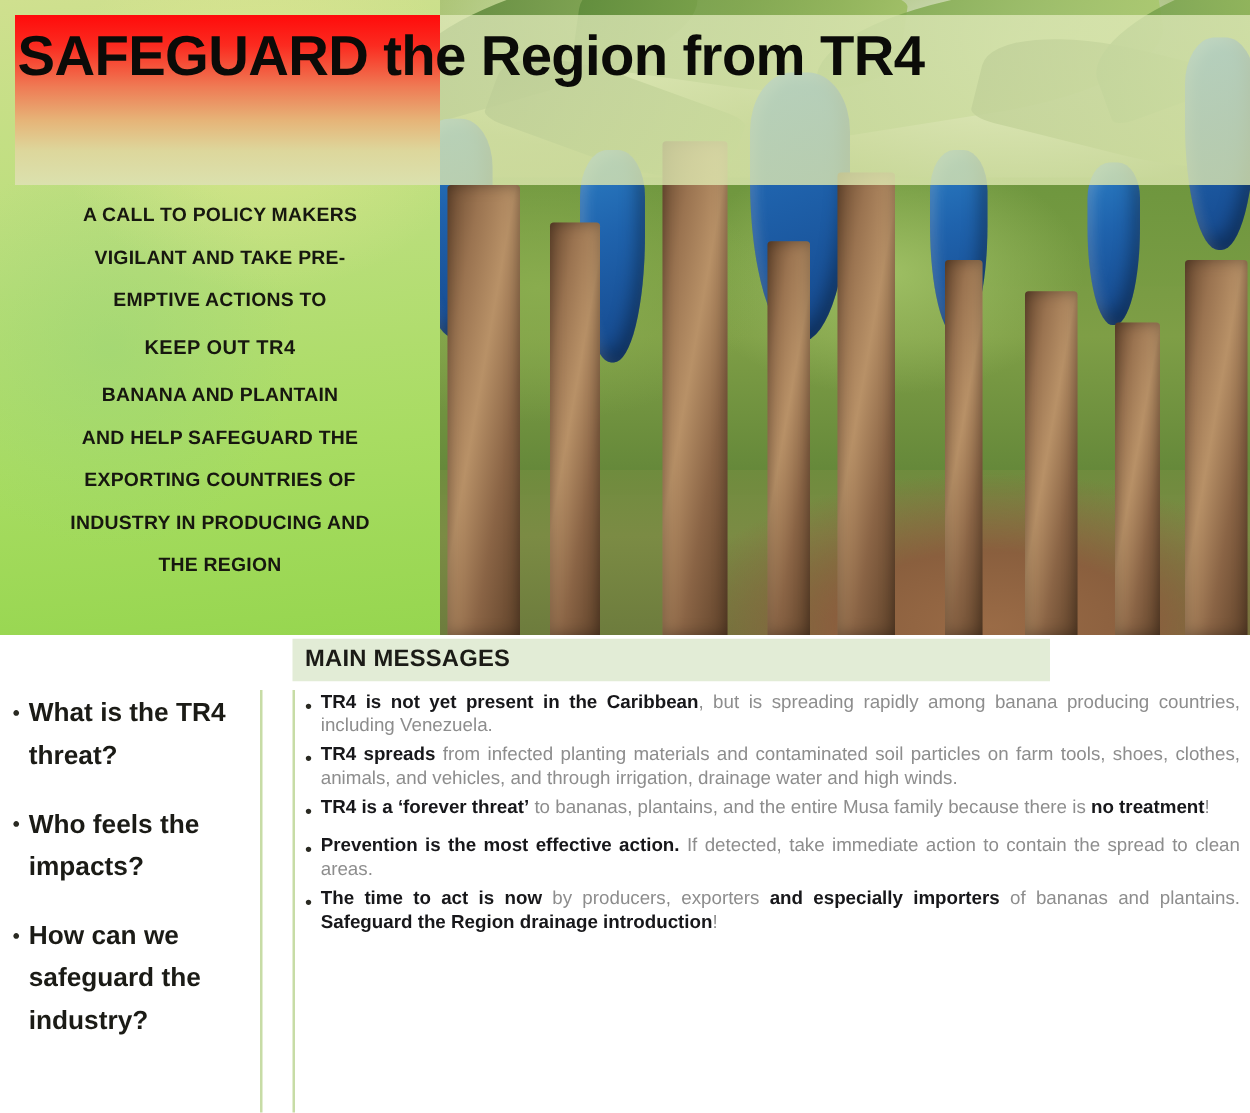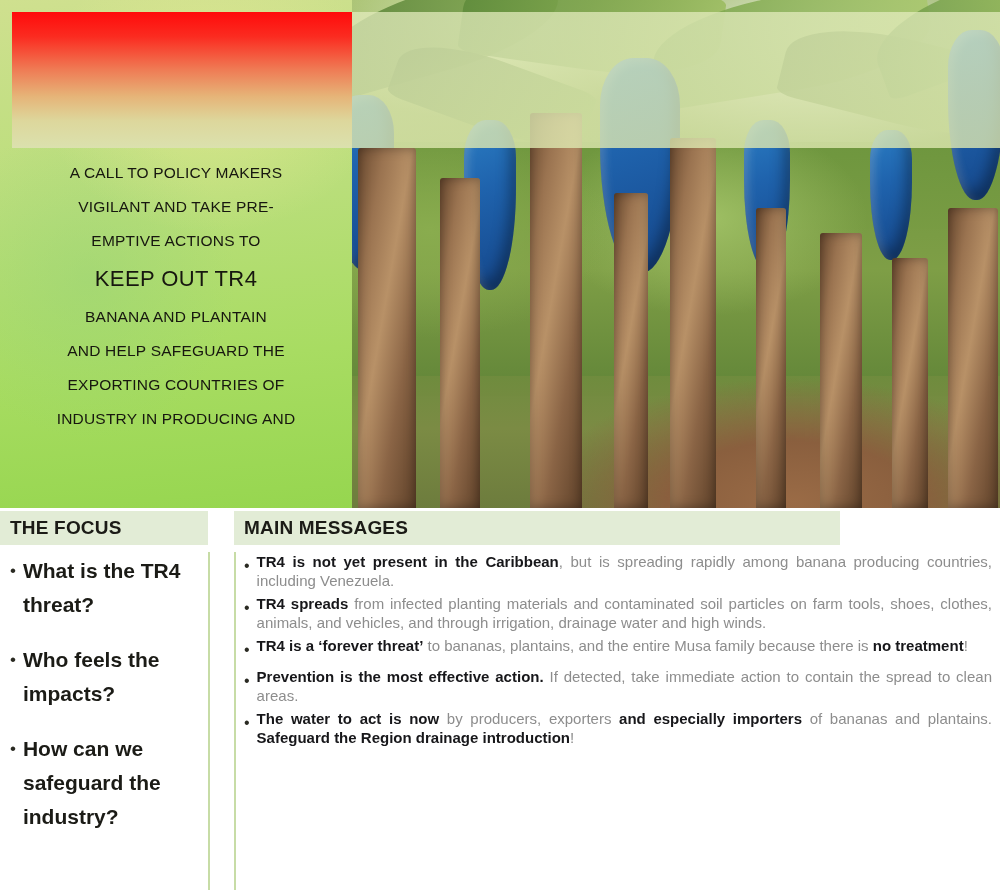--- a/index.html
+++ b/index.html
@@ -86,29 +86,29 @@
   .call-panel-inner {
     position: absolute;
     left: 0; top: 148px;
     width: 352px;
     padding: 8px 16px 0 16px;
     box-sizing: border-box;
     text-align: center;
   }
   .call-line {
     color: #17170f;
-    font-weight: normal;
+    font-weight: bold;
     font-size: 15.5px;
     letter-spacing: .2px;
     line-height: 34px;
     text-transform: uppercase;
     white-space: nowrap;
   }
   .call-line.big {
-    font-size: 22px;
+    font-size: 16px;
     line-height: 42px;
     letter-spacing: .4px;
   }
 
   
   .headline-grad {
     position: absolute;
     left: 12px; top: 12px;
     width: 340px; height: 136px;
     background: linear-gradient(180deg,
@@ -262,31 +262,36 @@
   <div class="call-panel">
     <div class="call-panel-inner">
       <div class="call-line">A CALL TO POLICY MAKERS</div>
       <div class="call-line">VIGILANT AND TAKE PRE-</div>
       <div class="call-line">EMPTIVE ACTIONS TO</div>
       <div class="call-line big">KEEP OUT TR4</div>
       <div class="call-line">BANANA AND PLANTAIN</div>
       <div class="call-line">AND HELP SAFEGUARD THE</div>
       <div class="call-line">EXPORTING COUNTRIES OF</div>
       <div class="call-line">INDUSTRY IN PRODUCING AND</div>
+      <div class="call-line">THE REGION</div>
     </div>
   </div>
 
   <div class="headline-tint"></div>
   <div class="headline-grad"></div>
 
+  <div class="headline-text">
+    <span class="headline-1">
+      <span>SAFEGUARD</span><span class="thin"> the Region from TR4</span>
+    </span>
+  </div>
 </div>
 
 <div class="lower">
 
-  <div class="sec-head" id="focus-head">THE FOCUS</div>
   <div class="sec-head" id="main-head">MAIN MESSAGES</div>
 
   <div class="rule" id="rule-left"></div>
   <div class="rule" id="rule-right"></div>
 
   <div class="focus-body">
     <div class="focus-item">
       <span class="focus-bullet">•</span>
       <span class="focus-text">What is the TR4 threat?</span>
     </div>
@@ -312,16 +317,16 @@
       <div class="msg">
         <span class="msg-bullet">•</span>
         <div class="msg-text"><b>TR4 is a ‘forever threat’</b><span> to bananas, plantains, and the entire Musa family because there is </span><b>no treatment</b><span>!</span></div>
       </div>
       <div class="msg">
         <span class="msg-bullet">•</span>
         <div class="msg-text"><b>Prevention is the most effective action.</b><span> If detected, take immediate action to contain the spread to clean areas.</span></div>
       </div>
       <div class="msg">
         <span class="msg-bullet">•</span>
-        <div class="msg-text"><b>The water to act is now</b><span> by producers, exporters </span><b>and especially importers</b><span> of bananas and plantains. </span><b>Safeguard the Region drainage introduction</b><span>!</span></div>
+        <div class="msg-text"><b>The time to act is now</b><span> by producers, exporters </span><b>and especially importers</b><span> of bananas and plantains. </span><b>Safeguard the Region drainage introduction</b><span>!</span></div>
       </div>
     </div>
 </div>
 
 </body></html>

